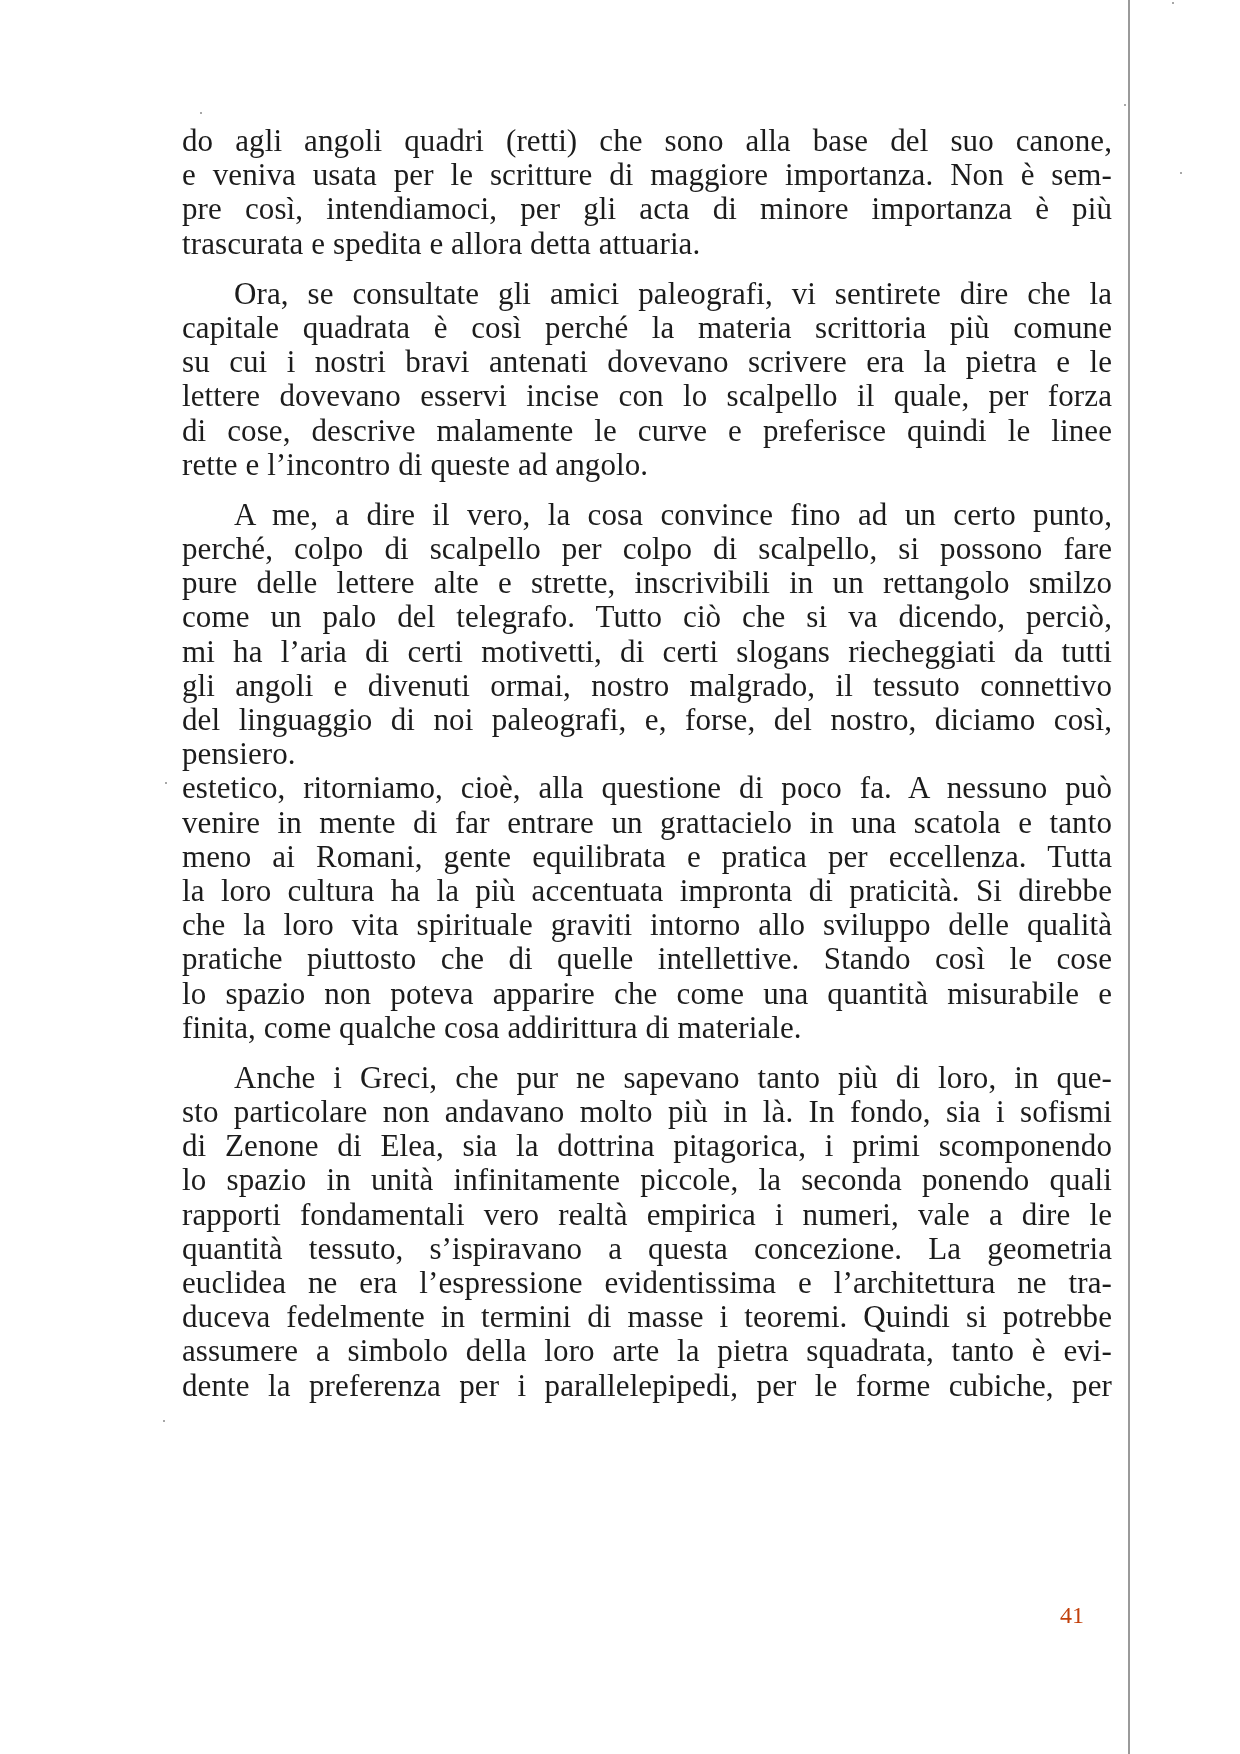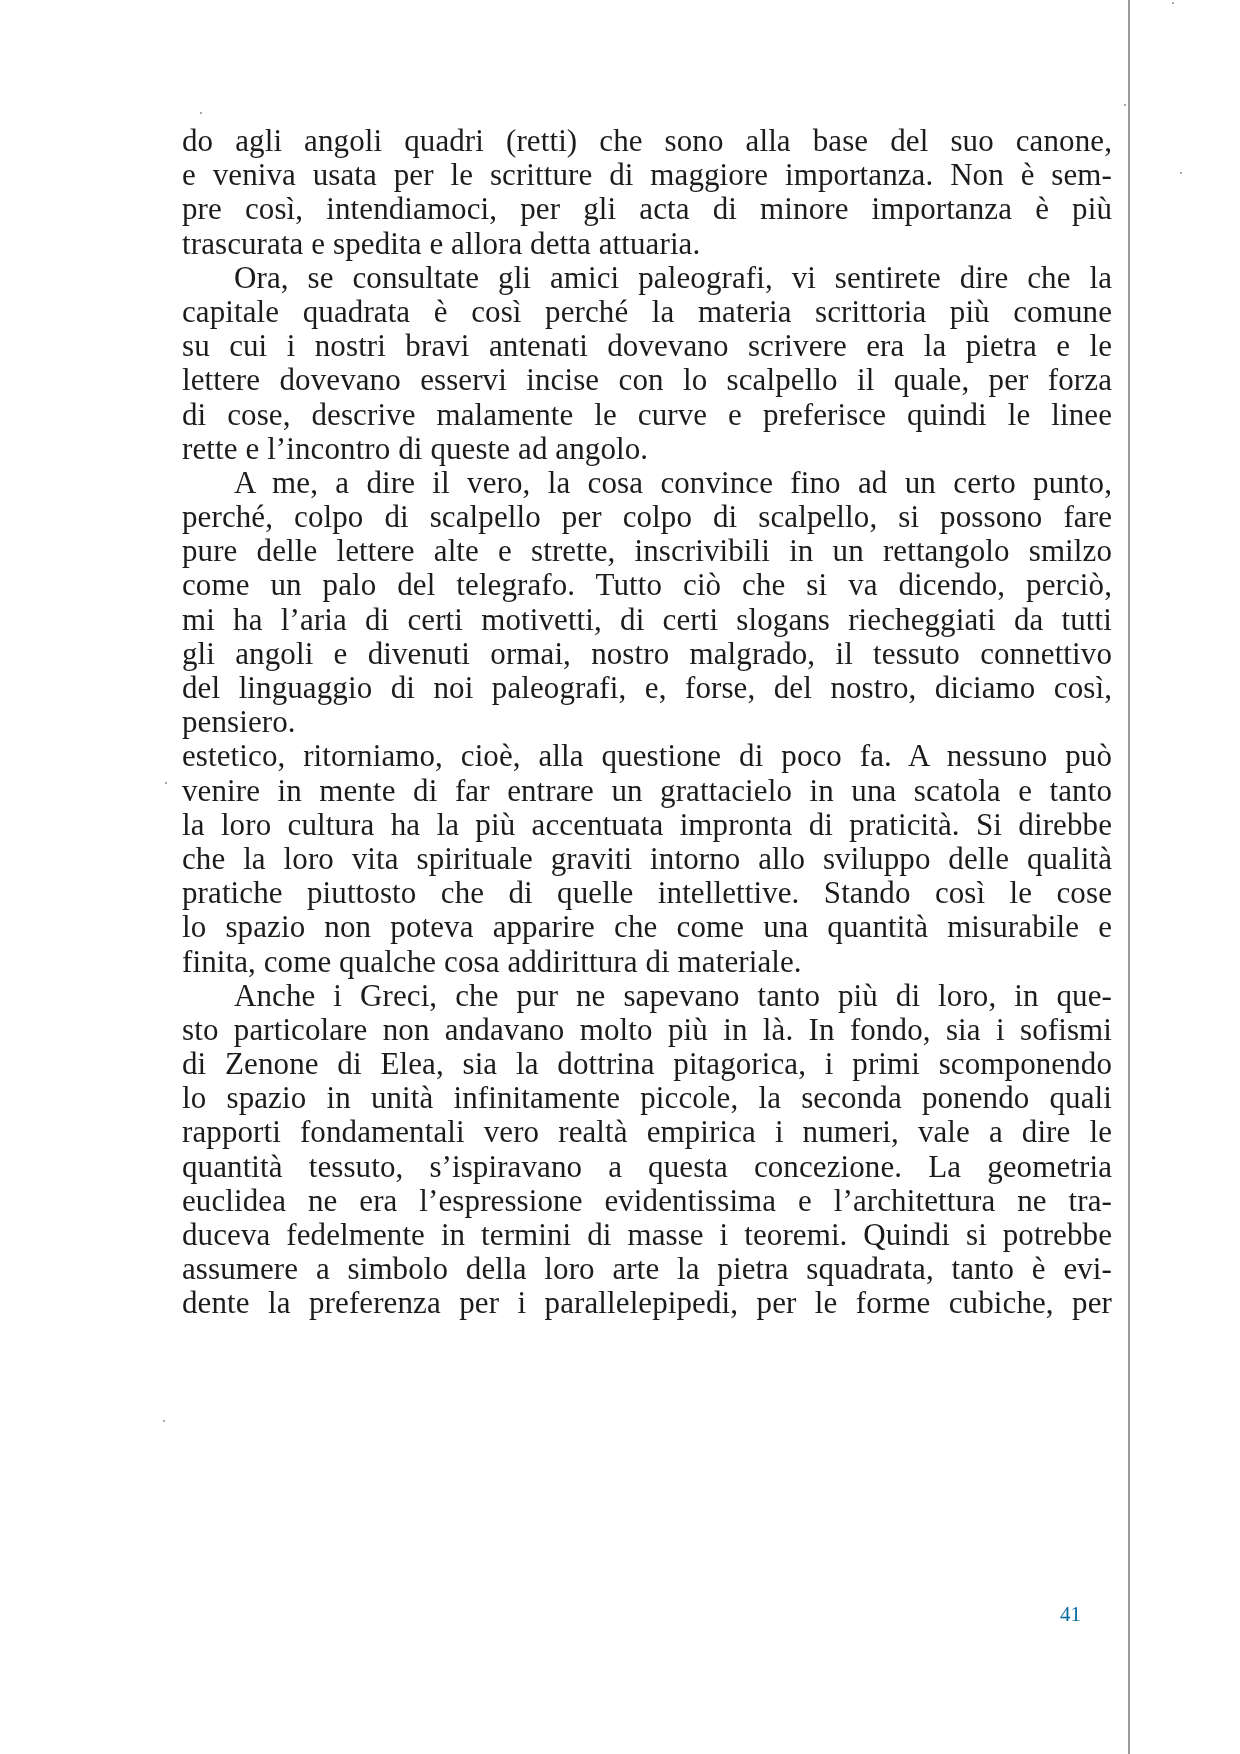--- a/index.html
+++ b/index.html
@@ -53,27 +53,28 @@
       white-space: nowrap;
       text-align: justify;
       text-align-last: justify;
       letter-spacing: 0.1px;
     }
     .line.last {
       text-align-last: left;
     }
     .line.indent {
       padding-left: 52px;
+      margin-top: 16px;
     }
     .page-number {
       position: absolute;
       left: 1060px;
       top: 1602px;
-      font-size: 21px;
-      color: #0369a1;
+      font-size: 24px;
+      color: #c2410c;
     }
     .speck {
       position: absolute;
       width: 2px;
       height: 2px;
       background: #8a8a8a;
       border-radius: 50%;
     }
   </style>
 </head>
@@ -105,20 +106,21 @@
       <span class="line">come un palo del telegrafo. Tutto ciò che si va dicendo, perciò,</span>
       <span class="line">mi ha l’aria di certi motivetti, di certi slogans riecheggiati da tutti</span>
       <span class="line">gli angoli e divenuti ormai, nostro malgrado, il tessuto connettivo</span>
       <span class="line">del linguaggio di noi paleografi, e, forse, del nostro, diciamo così,</span>
       <span class="line last">pensiero.</span>
     </div>
 
     <div>
       <span class="line">estetico, ritorniamo, cioè, alla questione di poco fa. A nessuno può</span>
       <span class="line">venire in mente di far entrare un grattacielo in una scatola e tanto</span>
+      <span class="line">meno ai Romani, gente equilibrata e pratica per eccellenza. Tutta</span>
       <span class="line">la loro cultura ha la più accentuata impronta di praticità. Si direbbe</span>
       <span class="line">che la loro vita spirituale graviti intorno allo sviluppo delle qualità</span>
       <span class="line">pratiche piuttosto che di quelle intellettive. Stando così le cose</span>
       <span class="line">lo spazio non poteva apparire che come una quantità misurabile e</span>
       <span class="line last">finita, come qualche cosa addirittura di materiale.</span>
     </div>
 
     <div>
       <span class="line indent">Anche i Greci, che pur ne sapevano tanto più di loro, in que-</span>
       <span class="line">sto particolare non andavano molto più in là. In fondo, sia i sofismi</span>

